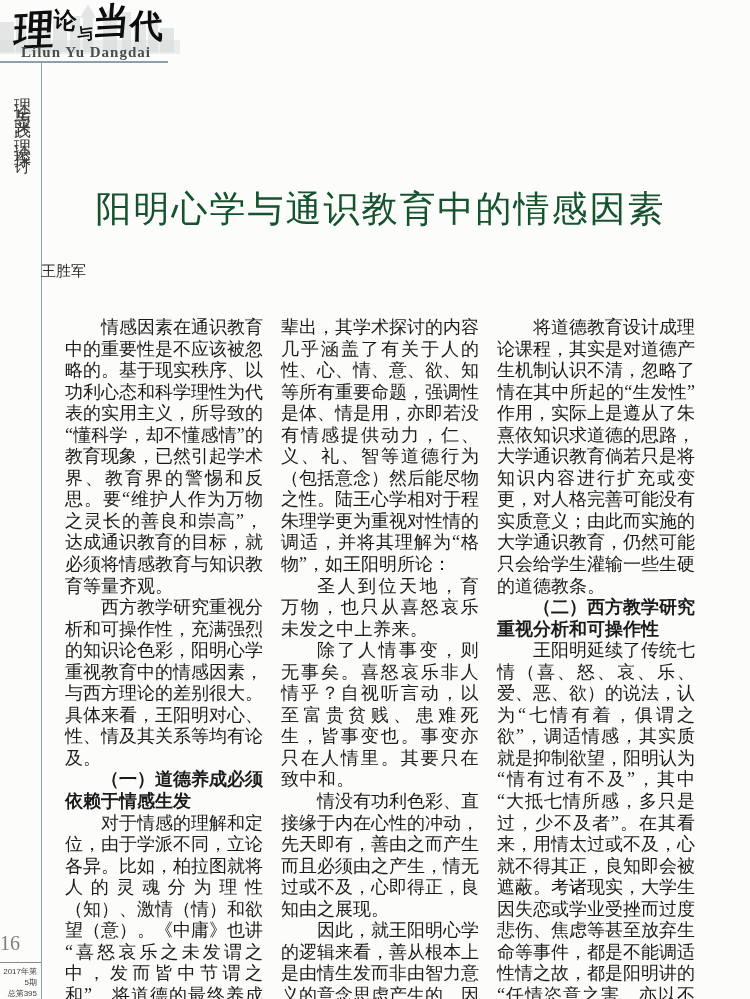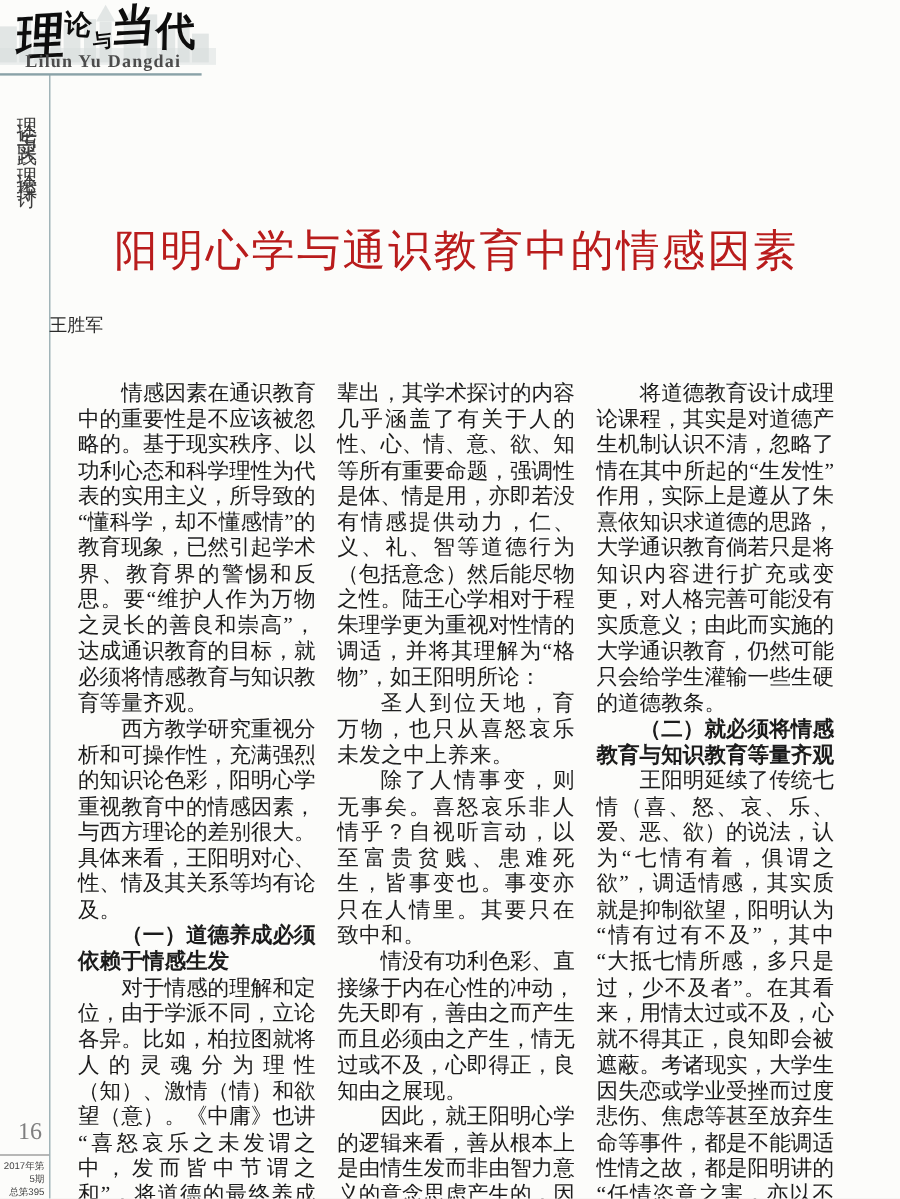--- a/index.html
+++ b/index.html
@@ -56,21 +56,21 @@
     writing-mode:vertical-rl;
     font-size:17px;letter-spacing:6px;
     color:#3c3c3c;
   }
 
   
   .article-title{
     position:absolute;left:41px;right:30px;top:185px;
     text-align:center;
     font-size:36px;letter-spacing:2px;
-    color:#b91c1c;font-weight:400;
+    color:#14532d;font-weight:400;
   }
   .article-author{
     position:absolute;left:41px;right:30px;top:262px;
     text-align:left;font-size:15px;color:#2a2a2a;
   }
 
   
   .columns{
     position:absolute;left:65px;top:317px;width:630px;
     display:flex;gap:18px;
@@ -83,21 +83,21 @@
     color:var(--ink);
   }
   .col p.indent{text-indent:2em;}
   .col p.section-heading{font-weight:700;margin:13px 0 21px;}
   .col p.sub-heading{font-weight:700;}
   .col p.quote{letter-spacing:0.4px;color:#202020;}
 
   
   .page-number{
     position:absolute;left:0;top:932px;width:35px;
-    text-align:right;font-size:20px;color:#7f7f7f;
+    font-size:20px;color:#7f7f7f;
   }
   .footer-rule{
     position:absolute;left:0;top:962px;width:41px;height:1px;
     background:var(--rule_gray);
   }
   .issue-info{
     position:absolute;left:0;top:966px;width:37px;
     text-align:right;font-size:8px;line-height:11px;color:#3f3f3f;
     font-family:"Liberation Sans","DejaVu Sans",sans-serif;
   }
@@ -157,21 +157,21 @@
       </div>
     <div class="col">
         <p class="paragraph">辈出，其学术探讨的内容几乎涵盖了有关于人的性、心、情、意、欲、知等所有重要命题，强调性是体、情是用，亦即若没有情感提供动力，仁、义、礼、智等道德行为（包括意念）然后能尽物之性。陆王心学相对于程朱理学更为重视对性情的调适，并将其理解为“格物”，如王阳明所论：</p>
         <p class="quote indent">圣人到位天地，育万物，也只从喜怒哀乐未发之中上养来。</p>
         <p class="quote indent">除了人情事变，则无事矣。喜怒哀乐非人情乎？自视听言动，以至富贵贫贱、患难死生，皆事变也。事变亦只在人情里。其要只在致中和。</p>
         <p class="paragraph indent">情没有功利色彩、直接缘于内在心性的冲动，先天即有，善由之而产生而且必须由之产生，情无过或不及，心即得正，良知由之展现。</p>
         <p class="paragraph indent">因此，就王阳明心学的逻辑来看，善从根本上是由情生发而非由智力意义的意念思虑产生的，因此智力增长与道德增进是不成正比的，相反，意之动“有善有恶”，即朱熹依知识讲求道德的道路走不通。成圣成贤必须通过情感调适达成，就一定意义而言，有德之人就是性情中和之人，即王阳明所谓之“天和”。</p>
       </div>
     <div class="col">
         <p class="paragraph indent">将道德教育设计成理论课程，其实是对道德产生机制认识不清，忽略了情在其中所起的“生发性”作用，实际上是遵从了朱熹依知识求道德的思路，大学通识教育倘若只是将知识内容进行扩充或变更，对人格完善可能没有实质意义；由此而实施的大学通识教育，仍然可能只会给学生灌输一些生硬的道德教条。</p>
-        <p class="sub-heading indent">（二）就必须将情感教育与知识教育等量齐观</p>
+        <p class="sub-heading indent">（二）西方教学研究重视分析和可操作性</p>
         <p class="paragraph indent">王阳明延续了传统七情（喜、怒、哀、乐、爱、恶、欲）的说法，认为“七情有着，俱谓之欲”，调适情感，其实质就是抑制欲望，阳明认为“情有过有不及”，其中“大抵七情所感，多只是过，少不及者”。在其看来，用情太过或不及，心就不得其正，良知即会被遮蔽。考诸现实，大学生因失恋或学业受挫而过度悲伤、焦虑等甚至放弃生命等事件，都是不能调适性情之故，都是阳明讲的“任情恣意之害，亦以不能精察天理于此心之良知而已”。因此，情感必须调适，内心必须要听从良知的指引，对情感不可过分压抑，也不能过分放纵。所以，王阳明教育生徒也要求其“先去理会自己性情”，认为“须能尽人之性，然后能尽物之性”。具体而言，</p>
       </div>
   </div>
 
   <div class="page-number">16</div>
   <div class="footer-rule"></div>
   <div class="issue-info">
     <div>2017年第5期</div>
     <div>总第395期</div>
   </div>

